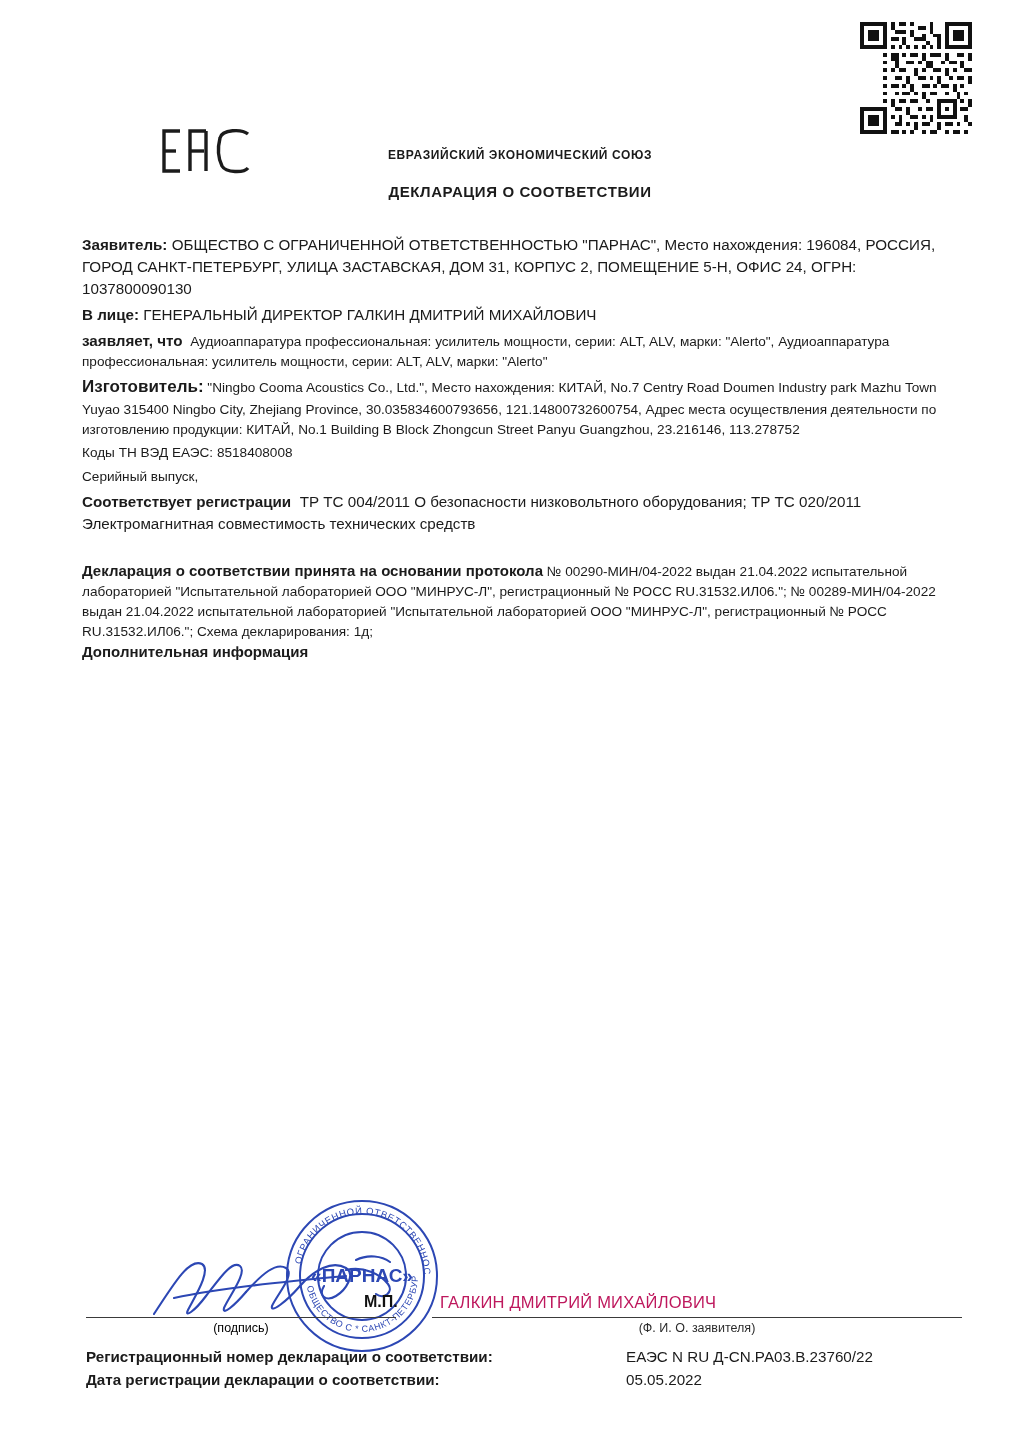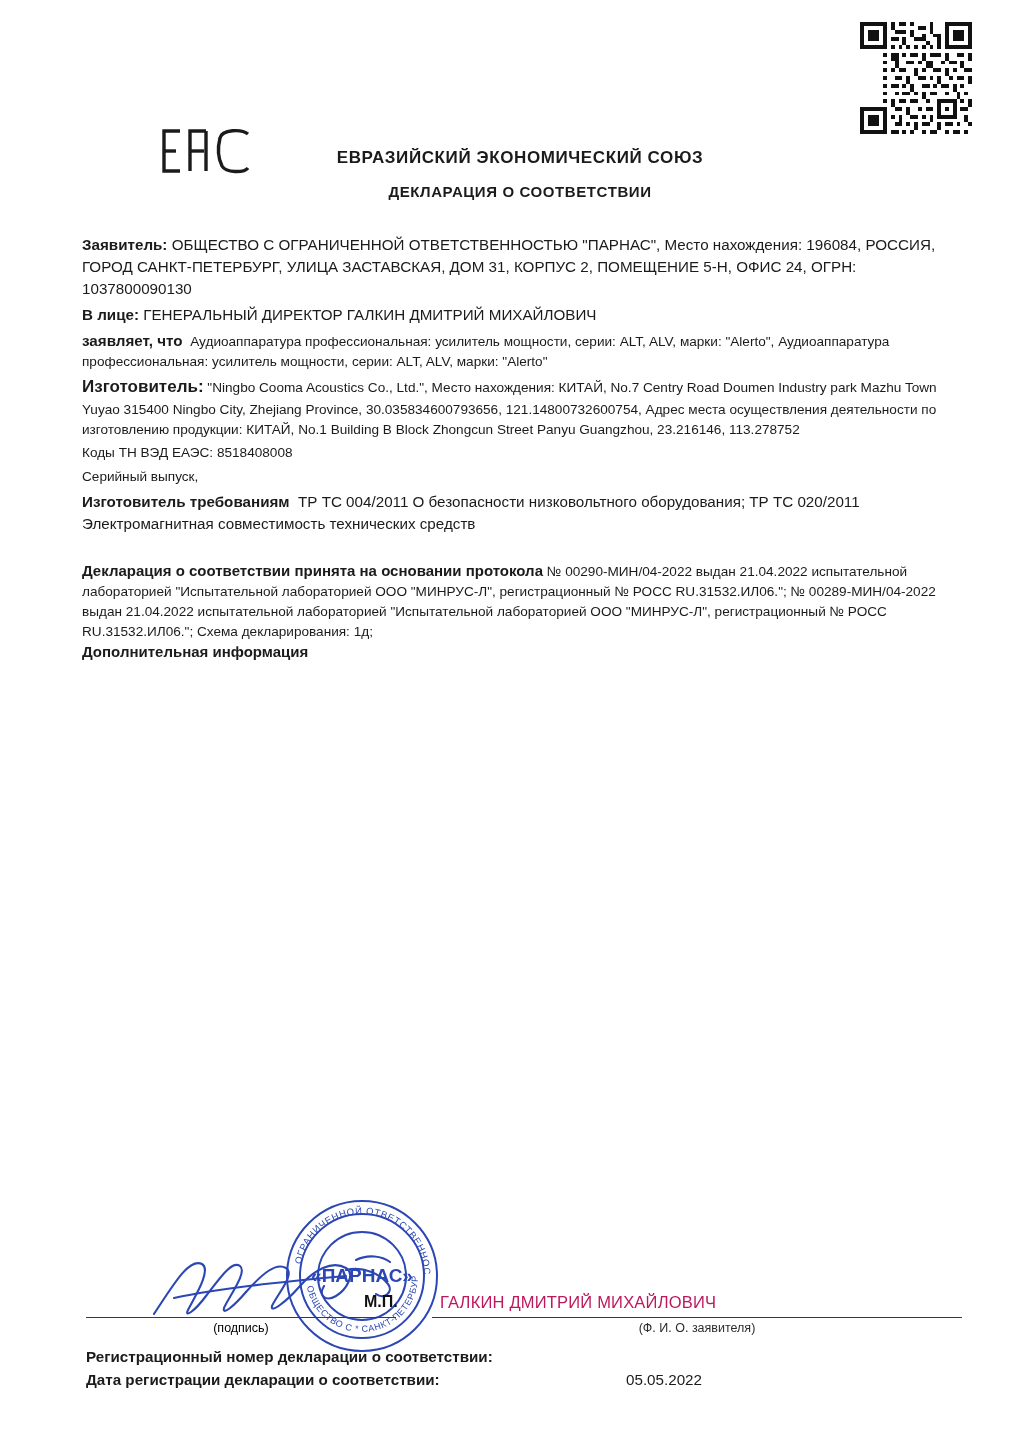--- a/index.html
+++ b/index.html
@@ -44,21 +44,21 @@
 
   
   .hdr {
     position: absolute;
     left: 80px;
     width: 880px;
     text-align: center;
     font-weight: bold;
     letter-spacing: 0.6px;
   }
-  .hdr1 { top: 148px; font-size: 17px; }
+  .hdr1 { top: 148px; font-size: 12px; }
   .hdr2 { top: 183px; font-size: 15px; }
 
   
   .body-block {
     position: absolute;
     left: 82px;
     top: 230px;
     width: 885px;
     font-size: 15.2px;
     line-height: 1.44;
@@ -365,21 +365,21 @@
       <span class="b" style="font-size:15.2px">заявляет, что</span>
       &nbsp;<span>Аудиоаппаратура профессиональная: усилитель мощности, серии: ALT, ALV, марки: "Alerto", Аудиоаппаратура профессиональная: усилитель мощности, серии: ALT, ALV, марки: "Alerto"</span>
     </p>
     <p class="small">
       <span class="b" style="font-size:17px">Изготовитель:</span>
       <span>"Ningbo Cooma Acoustics Co., Ltd.", Место нахождения: КИТАЙ, No.7 Centry Road Doumen Industry park Mazhu Town Yuyao 315400 Ningbo City, Zhejiang Province, 30.035834600793656, 121.14800732600754, Адрес места осуществления деятельности по изготовлению продукции: КИТАЙ, No.1 Building B Block Zhongcun Street Panyu Guangzhou, 23.216146, 113.278752</span>
     </p>
     <p class="small">Коды ТН ВЭД ЕАЭС: 8518408008</p>
     <p class="small">Серийный выпуск,</p>
     <p>
-      <span class="b">Изготовитель требованиям</span>
+      <span class="b">Соответствует регистрации</span>
       &nbsp;<span>ТР ТС 004/2011 О безопасности низковольтного оборудования; ТР ТС 020/2011 Электромагнитная совместимость технических средств</span>
     </p>
   </div>
 
   <div class="sect-protocol">
     <p>
       <span class="b lead">Декларация о соответствии принята на основании протокола</span>
       <span>№ 00290-МИН/04-2022 выдан 21.04.2022  испытательной лабораторией "Испытательной лабораторией ООО "МИНРУС-Л", регистрационный № РОСС RU.31532.ИЛ06."; № 00289-МИН/04-2022 выдан 21.04.2022  испытательной лабораторией "Испытательной лабораторией ООО "МИНРУС-Л", регистрационный № РОСС RU.31532.ИЛ06."; Схема декларирования: 1д;</span>
     </p>
     <p class="addinfo">Дополнительная информация</p>
@@ -419,20 +419,21 @@
   <div class="sig-line-left"></div>
   <div class="sig-line-right"></div>
   <div class="mp">М.П.</div>
   <div class="declarant-name">ГАЛКИН ДМИТРИЙ МИХАЙЛОВИЧ</div>
   <div class="cap-podpis">(подпись)</div>
   <div class="cap-fio">(Ф. И. О. заявителя)</div>
 
   <div class="reg-rows">
     <div class="reg-row">
       <div class="reg-label">Регистрационный номер декларации о соответствии:</div>
+      <div class="reg-value">ЕАЭС N RU Д-CN.РА03.В.23760/22</div>
     </div>
     <div class="reg-row">
       <div class="reg-label">Дата регистрации декларации о соответствии:</div>
       <div class="reg-value">05.05.2022</div>
     </div>
   </div>
 
 </div>
 
 </body></html>

